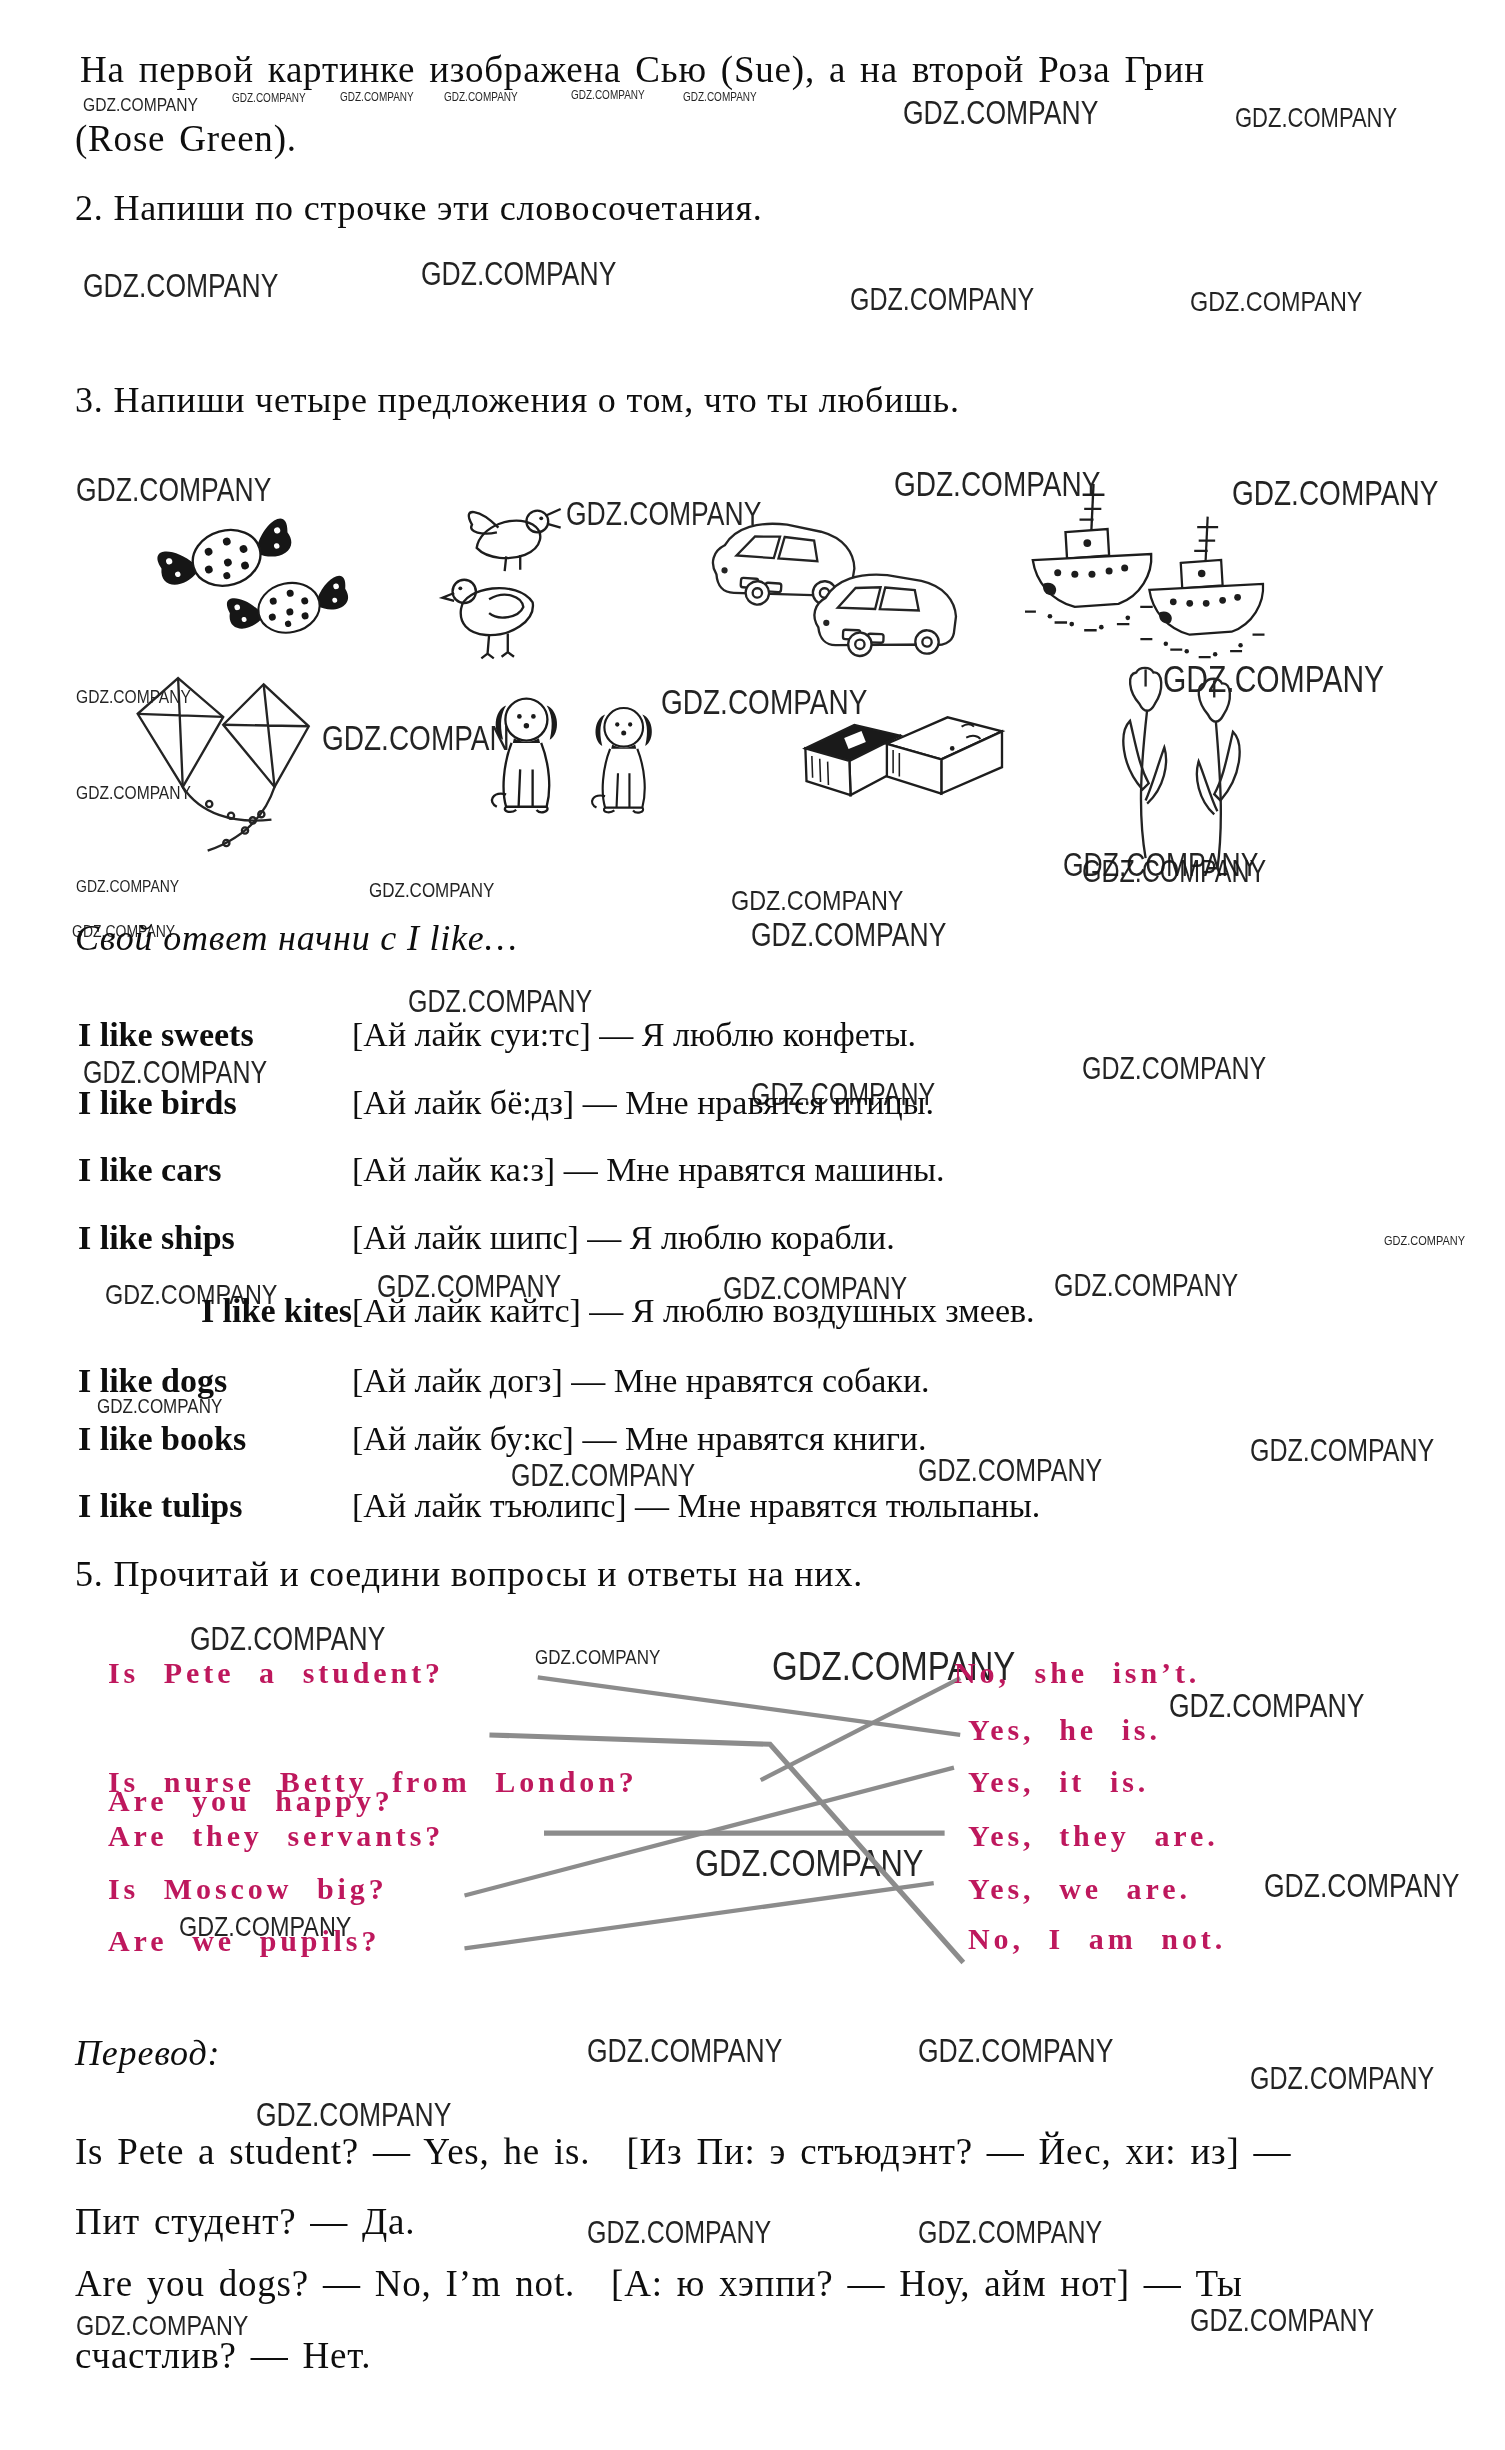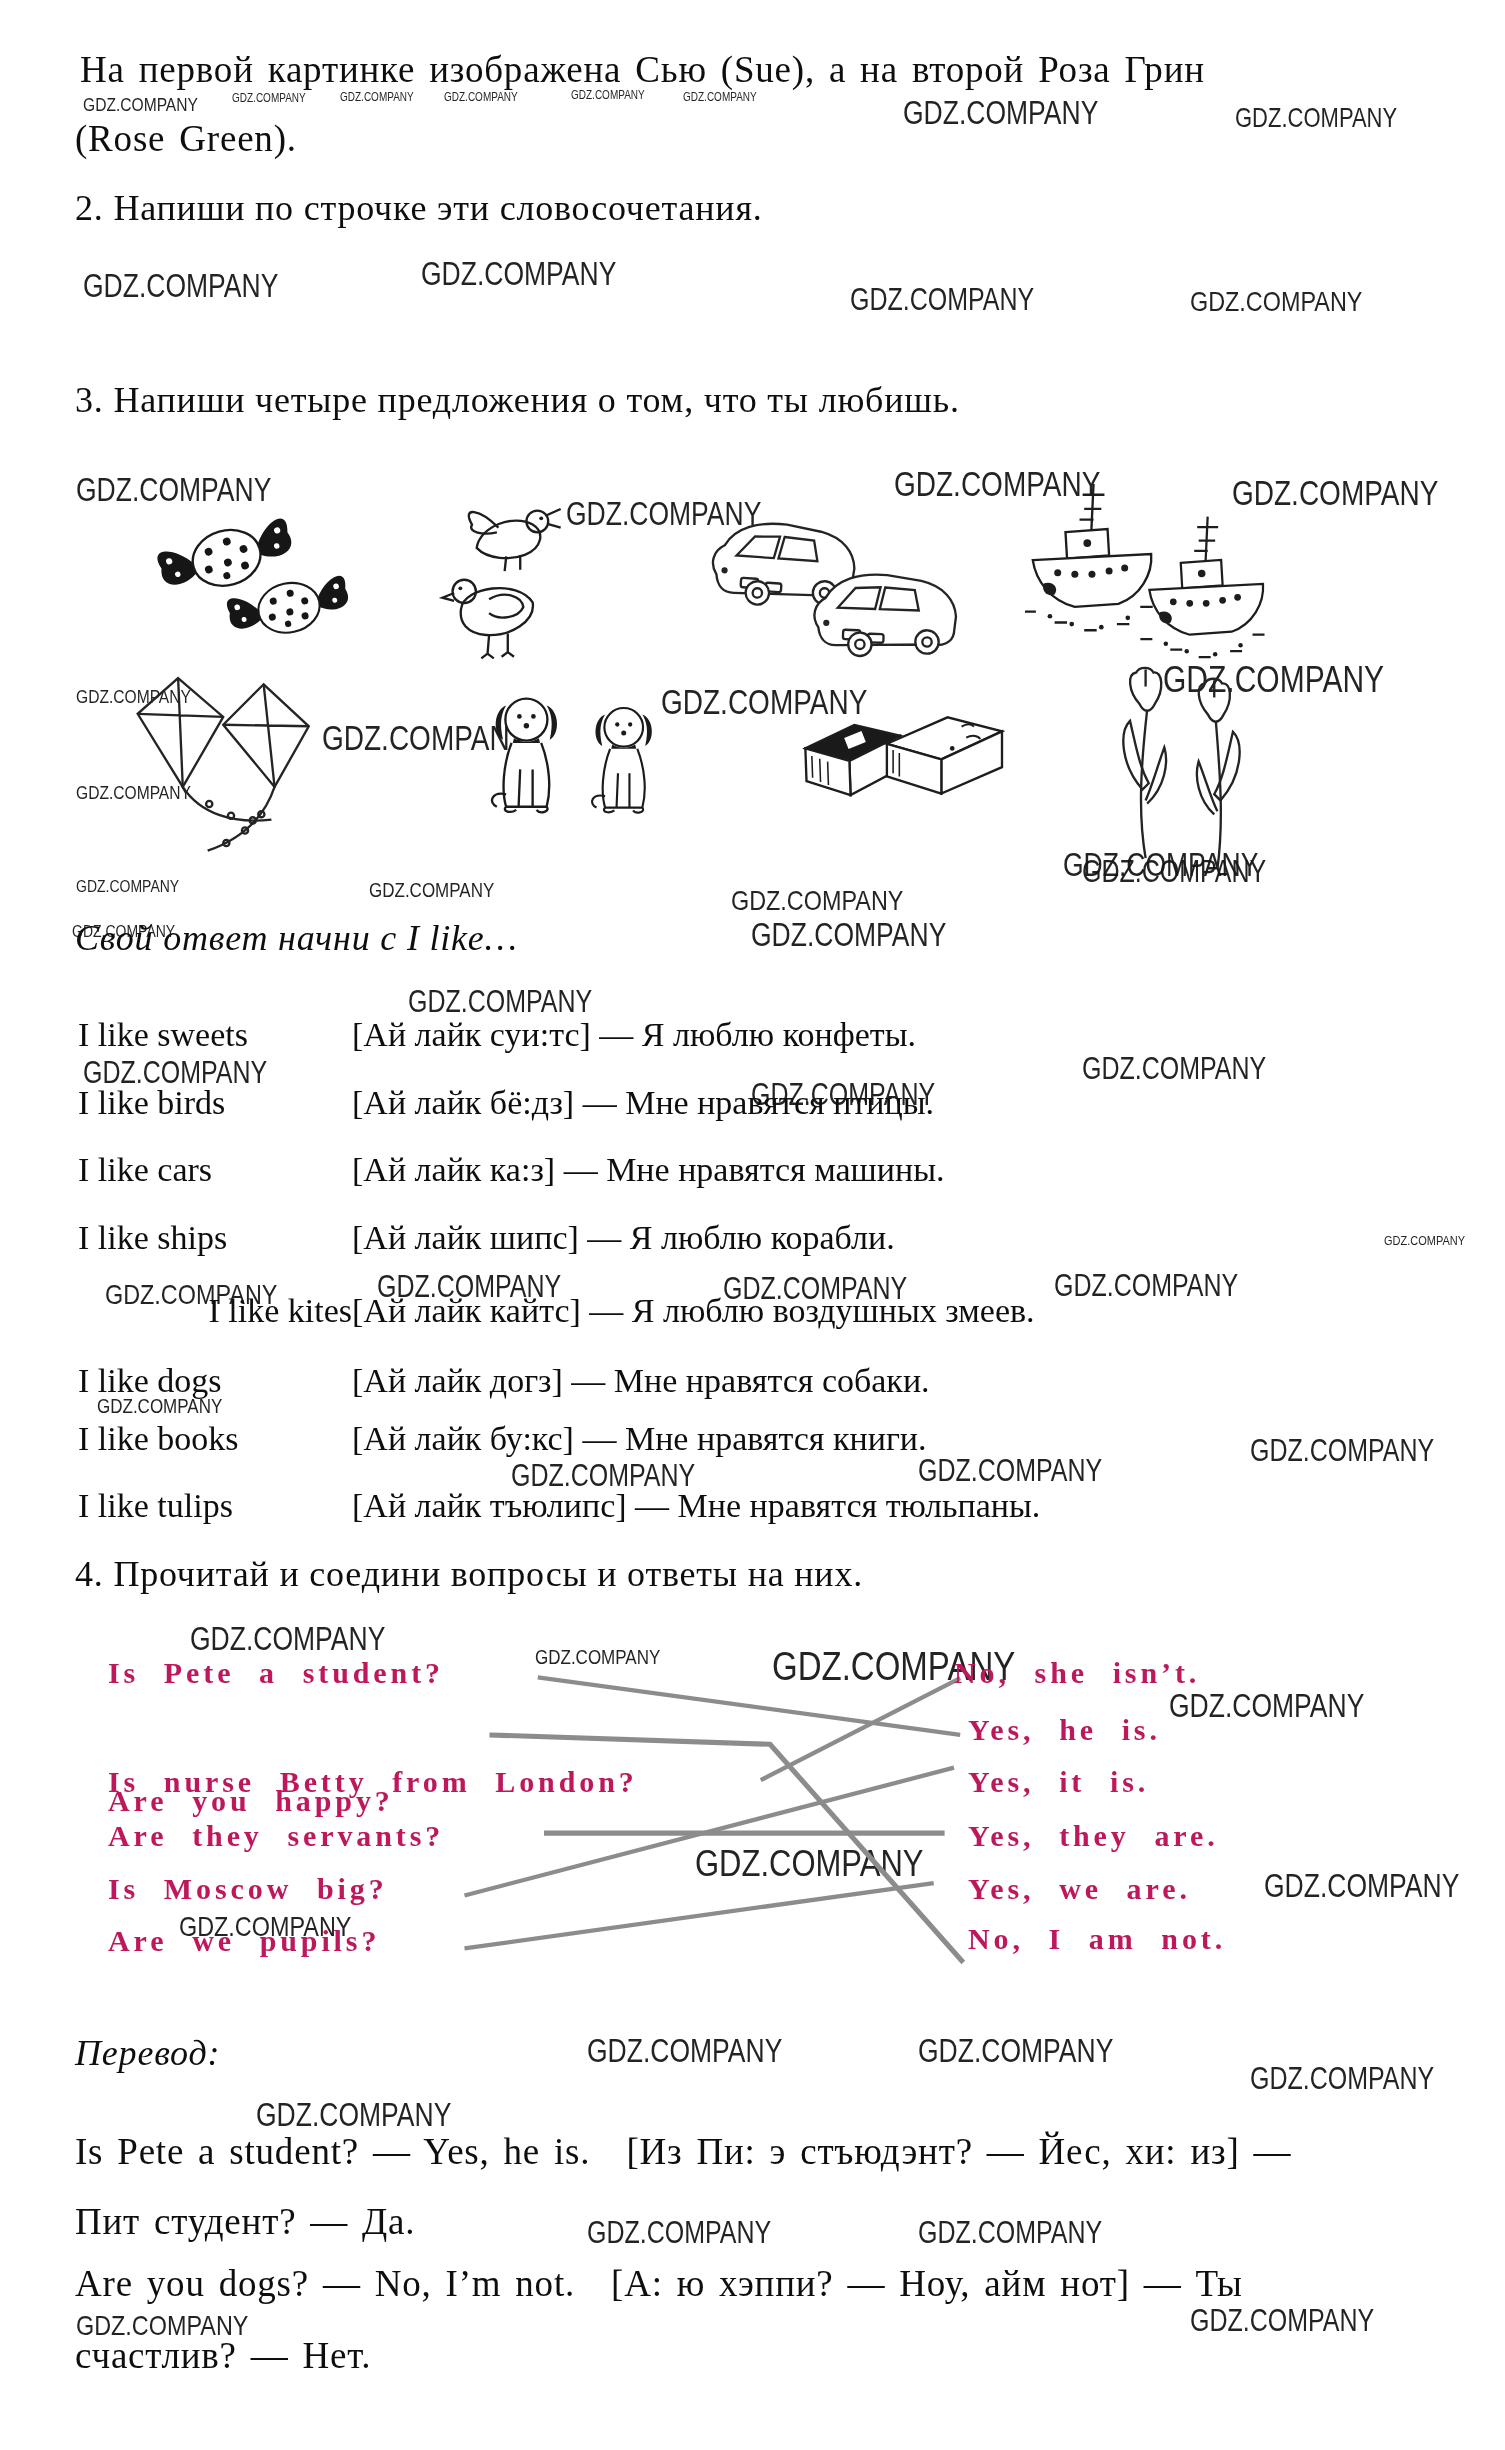--- a/index.html
+++ b/index.html
@@ -3,21 +3,21 @@
 <meta charset="utf-8">
 <style>
   html,body{margin:0;padding:0;background:#ffffff;}
   .page{position:relative;width:1505px;height:2450px;background:#ffffff;overflow:hidden;
         font-family:"Liberation Serif",serif;color:#0e0e0e;}
   .t{position:absolute;white-space:nowrap;line-height:1.05;}
   .body-text{font-size:37px;letter-spacing:0.8px;word-spacing:3.9px;}
   .heading{font-size:36px;letter-spacing:0.8px;}
   .italic{font-style:italic;}
   .like-row{position:absolute;left:78px;font-size:34px;white-space:nowrap;}
-  .like-en{display:inline-block;width:274px;}
+  .like-en{display:inline-block;width:274px;font-weight:bold;}
   .tw{position:absolute;font-family:"Liberation Serif",serif;font-weight:700;color:#be185d;
       font-size:30px;letter-spacing:3.9px;word-spacing:13.3px;white-space:nowrap;}
   .wm{position:absolute;font-family:"Liberation Sans",sans-serif;font-weight:400;color:#161616;
       transform:scale(1,1.22);transform-origin:0 0;white-space:nowrap;opacity:.94;}
   .illus{position:absolute;}
   .illus svg{display:block;width:100%;height:100%;}
   .match-lines{position:absolute;left:0;top:1621px;width:1505px;height:390px;}
   .tr-gap{margin-left:36px;}
 </style>
 </head>
@@ -287,21 +287,21 @@
   <div class="like-row" style="top:1362px;">
     <span class="like-en">I like dogs</span><span>[Ай лайк догз] — Мне нравятся собаки.</span>
   </div>
   <div class="like-row" style="top:1420px;">
     <span class="like-en">I like books</span><span>[Ай лайк бу:кс] — Мне нравятся книги.</span>
   </div>
   <div class="like-row" style="top:1487px;">
     <span class="like-en">I like tulips</span><span>[Ай лайк тъюлипс] — Мне нравятся тюльпаны.</span>
   </div>
 
-  <div class="t heading" style="left:75px;top:1556px;">4. Прочитай и соедини вопросы и ответы на них.</div>
+  <div class="t heading" style="left:75px;top:1556px;">5. Прочитай и соедини вопросы и ответы на них.</div>
 
   <svg class="match-lines" viewBox="0 0 1931 500">
     <g stroke="#8c8c8c" fill="none">
       <line x1="690" y1="72" x2="1232" y2="146" stroke-width="5.5"></line>
       <polyline points="628,146 988,158 1236,438" stroke-width="6.5"></polyline>
       <line x1="976" y1="204" x2="1232" y2="73" stroke-width="5.5"></line>
       <line x1="698" y1="272" x2="1212" y2="272" stroke-width="7"></line>
       <line x1="596" y1="352" x2="1224" y2="188" stroke-width="5.5"></line>
       <line x1="596" y1="420" x2="1198" y2="336" stroke-width="5.5"></line>
     </g>

